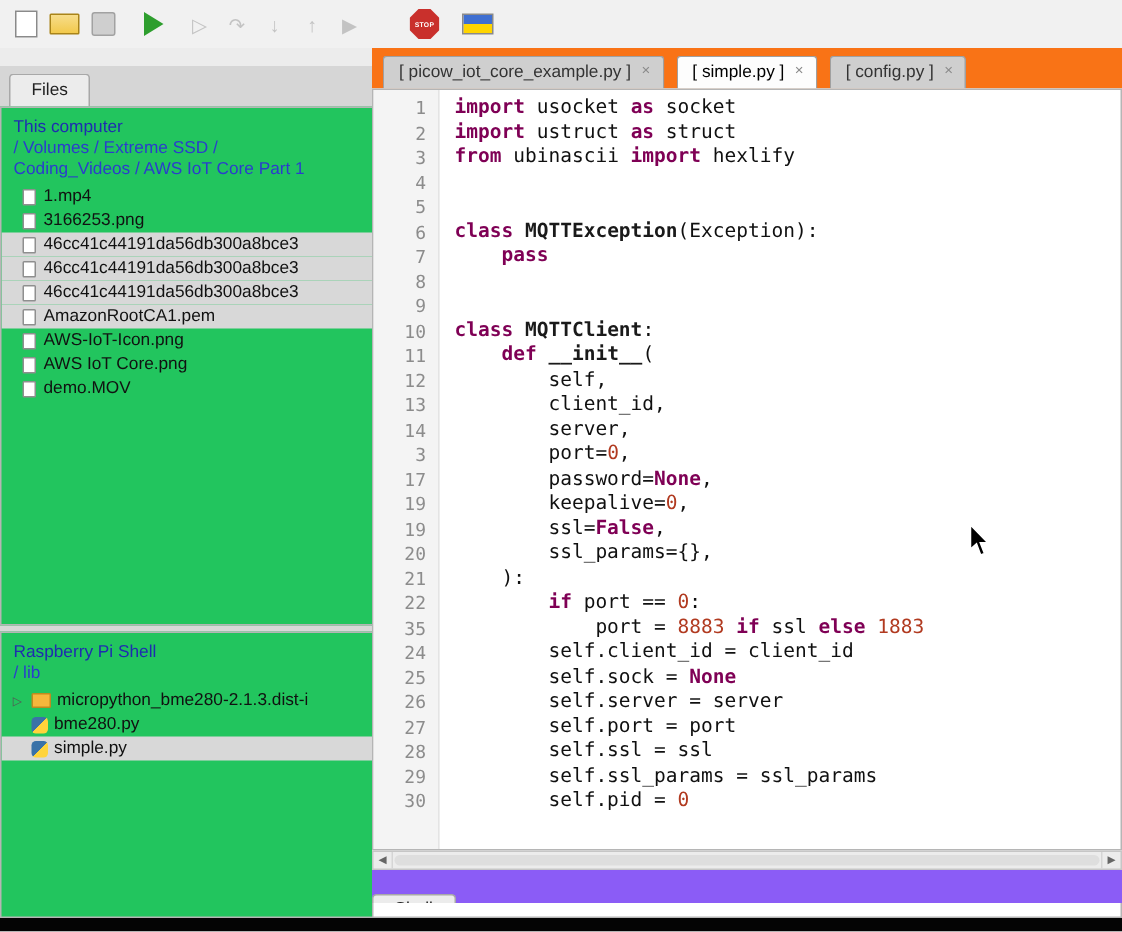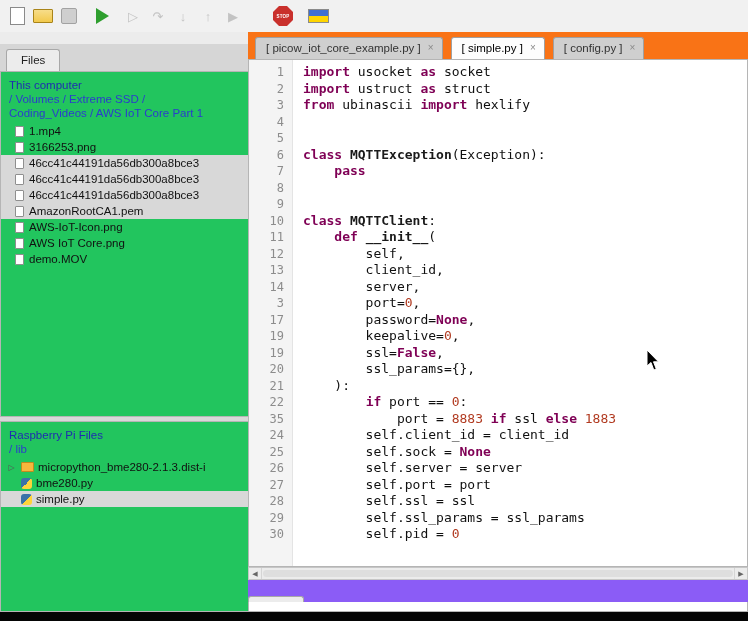--- a/index.html
+++ b/index.html
@@ -165,21 +165,21 @@
         </div>
       <div class="vscroll">
         <div class="varrow">▲</div>
         <div class="vthumb"></div>
         <div class="varrow bottom">▼</div>
       </div>
     </div>
 
     <div class="panel panel-pico pico">
       <div class="panel-head">
-        <div class="panel-title">Raspberry Pi Files</div>
+        <div class="panel-title">Raspberry Pi Shell</div>
         <div class="path-line">/ lib</div>
       </div>
       <div class="menu-btn">≡</div>
       <div class="filelist" id="pico-list">
           <div class="file-row">
             <span class="expander">▷</span>
             <span class="fi fi-folder"></span>
             <span class="fname">micropython_bme280-2.1.3.dist-i</span>
           </div>
           <div class="file-row">

